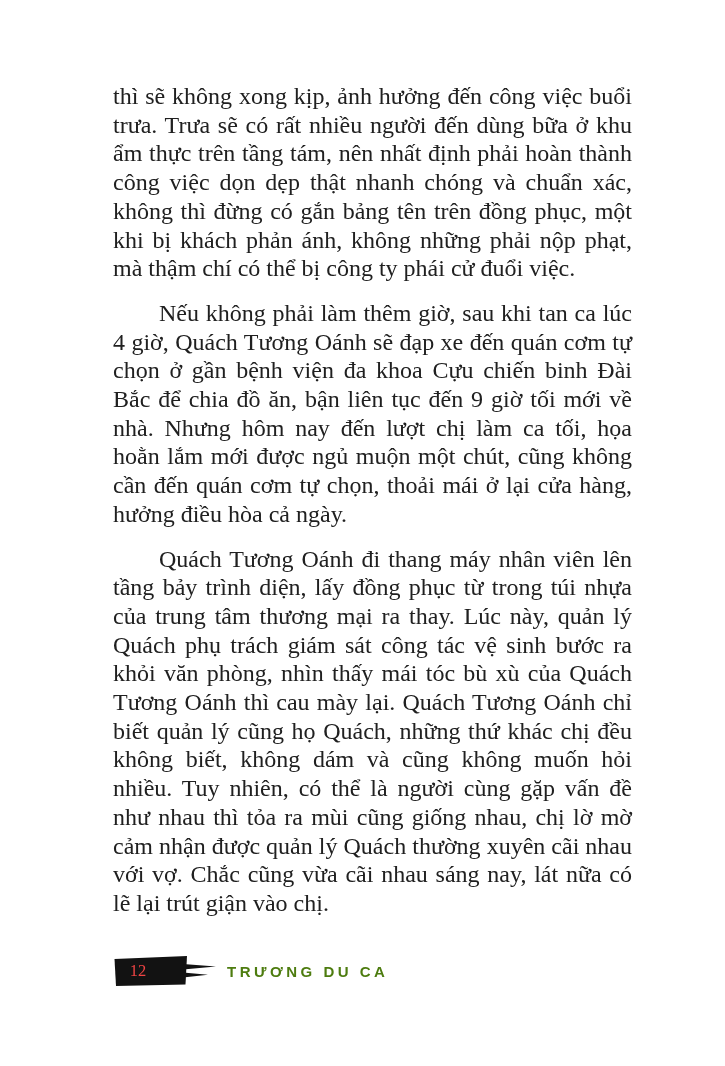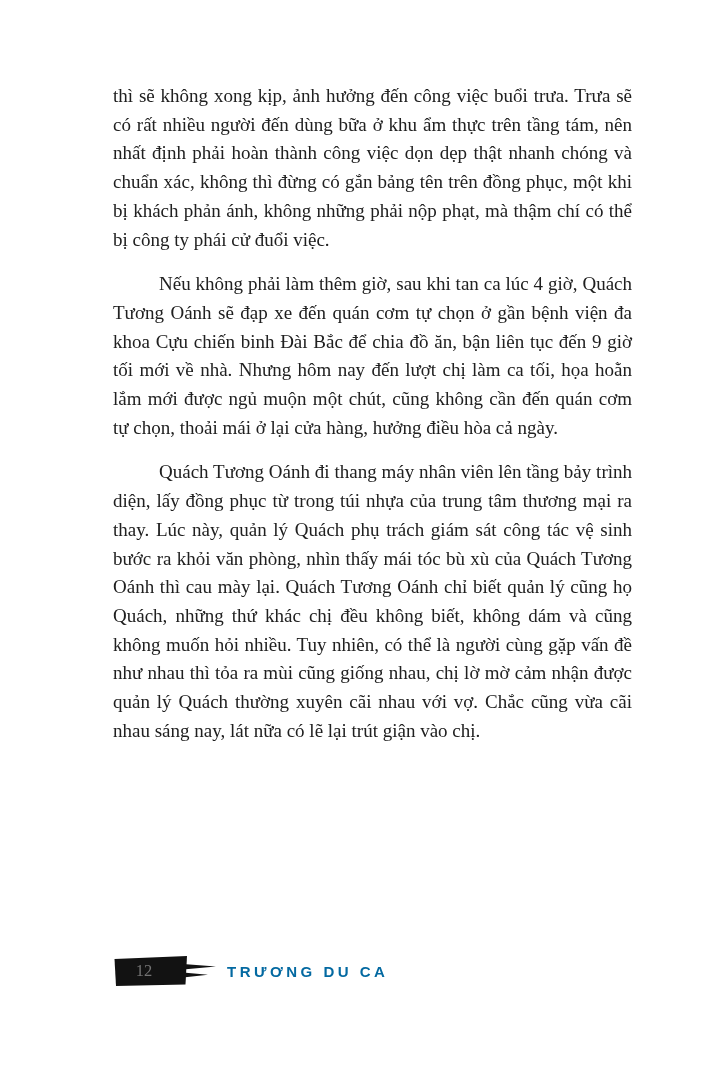--- a/index.html
+++ b/index.html
@@ -12,57 +12,57 @@
     overflow: hidden;
     font-family: "Liberation Serif", "DejaVu Serif", serif;
   }
   .page { position: absolute; inset: 0; background: #ffffff; }
 
   .text-block {
     position: absolute;
     left: 113px;
     top: 82px;
     width: 519px;
-    font-size: 19px;
+    font-size: 24px;
     line-height: 28.7px;
     color: #202020;
     text-align: justify;
   }
   .text-block p { margin: 0; }
   .text-block p.indent { text-indent: 46px; margin-top: 16px; }
 
   .footer {
     position: absolute;
     left: 113px;
     top: 955px;
     height: 32px;
     display: flex;
     align-items: center;
   }
   .badge { position: relative; width: 104px; height: 32px; flex: 0 0 auto; }
   .badge svg { position: absolute; left: 0; top: 0; display: block; }
   .pagenum {
     position: absolute;
-    left: 6px;
+    left: 0;
     top: 0;
     width: 50px;
     height: 32px;
     line-height: 31px;
     text-align: center;
-    color: #737373;
+    color: #ef4444;
     font-size: 16.5px;
     font-family: "Liberation Serif", "DejaVu Serif", serif;
   }
   .author {
     margin-left: 10px;
     font-family: "Liberation Sans", "DejaVu Sans", sans-serif;
     font-size: 15px;
     font-weight: 600;
     letter-spacing: 3.5px;
-    color: #0369a1;
+    color: #4d7c0f;
     white-space: nowrap;
   }
 </style>
 </head>
 <body>
 
 <div class="page">
 
   <main class="text-block">
     <p>thì sẽ không xong kịp, ảnh hưởng đến công việc buổi trưa. Trưa sẽ có rất nhiều người đến dùng bữa ở khu ẩm thực trên tầng tám, nên nhất định phải hoàn thành công việc dọn dẹp thật nhanh chóng và chuẩn xác, không thì đừng có gắn bảng tên trên đồng phục, một khi bị khách phản ánh, không những phải nộp phạt, mà thậm chí có thể bị công ty phái cử đuổi việc.</p>

